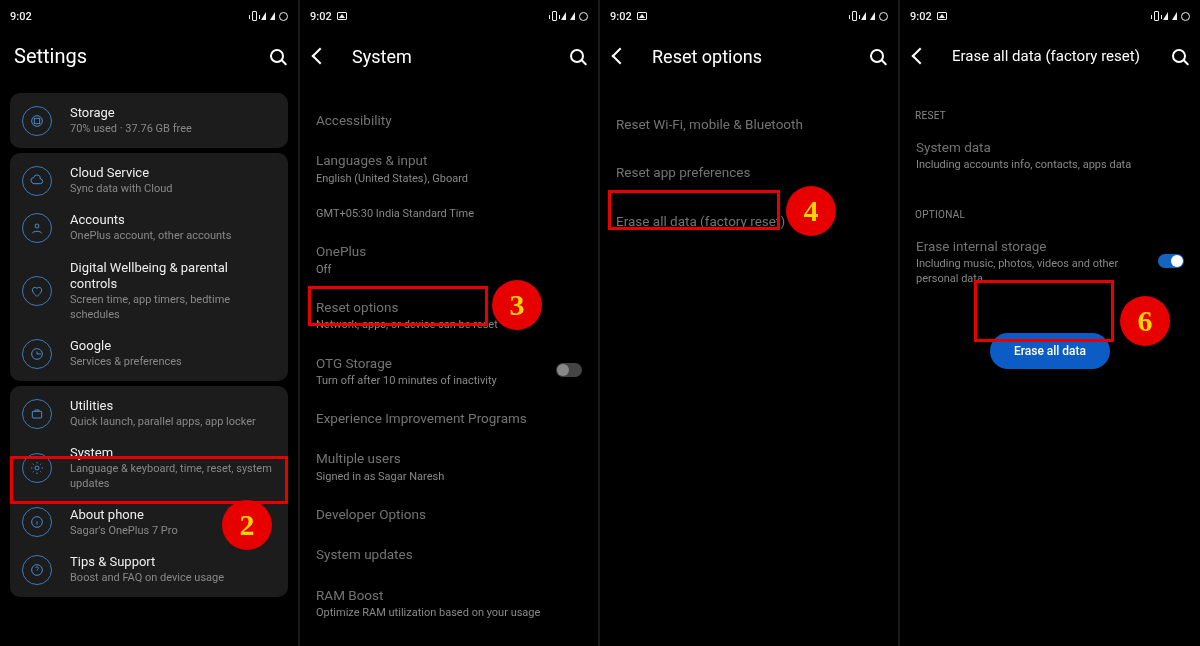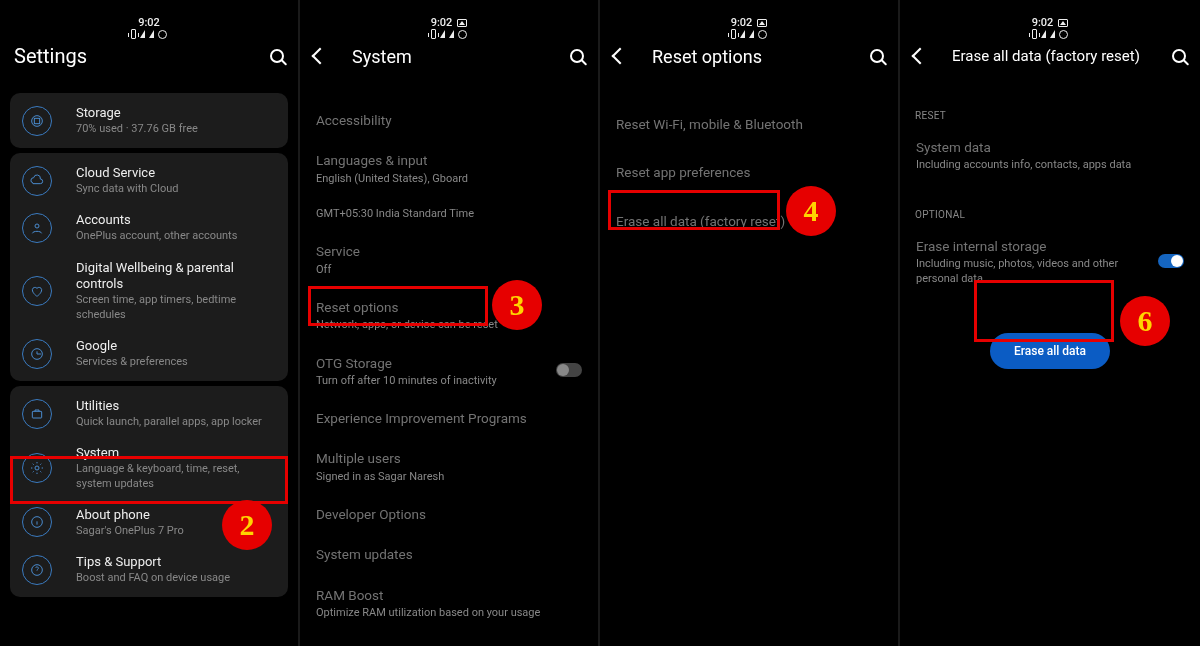--- a/index.html
+++ b/index.html
@@ -23,21 +23,20 @@
   .panel:first-child{ border-right: 2px solid #1a1a1a;}
   .status-bar {
     height: 26px;
     display: flex;
     justify-content: space-between;
     align-items: center;
     padding: 16px 10px;
     font-size: 11px;
     font-weight: 500;
     color: #eee;
-    flex-direction: column;
   }
   .status-left{ display:flex; gap:5px; align-items:center;}
   .status-icons { display:flex; gap:4px; align-items:center;}
   .status-icons .ic { display:inline-block; }
   .sig2{ width:0;height:0;border-left:5px solid transparent;border-right:0 solid transparent;border-bottom:8px solid #eee;}
   .vib{ width:5px;height:10px;border:1px solid #eee;border-radius:1px;position:relative;}
   .vib:before,.vib:after{content:"";position:absolute;width:2px;height:4px;background:transparent;border-left:1px solid #eee;top:3px;}
   .vib:before{left:-4px;} .vib:after{right:-4px;border-left:none;border-right:1px solid #eee;}
   .circ{ width:9px;height:9px;border:1.5px solid #eee;border-radius:50%;}
   .stamp{ width:10px;height:8px;border:1px solid #eee;border-radius:1px;position:relative;}
@@ -72,21 +71,21 @@
   .card{
     background:#1c1c1c;
     margin: 5px 10px;
     border-radius:10px;
     padding: 4px 0;
   }
   .row{
     display:flex;
     align-items:center;
     padding: 8px 12px;
-    gap:24px;
+    gap:18px;
     position:relative;
   }
   .row .iconwrap{
     width:30px;height:30px;
     border:1.5px solid #3a7abf;
     border-radius:50%;
     display:flex;align-items:center;justify-content:center;
     flex-shrink:0;
     color:#3a7abf;
     font-size:14px;
@@ -313,21 +312,21 @@
       <div class="label">Accessibility</div>
     </div>
   <div class="lrow">
       <div class="label">Languages &amp; input</div>
       <div class="sub">English (United States), Gboard</div>
     </div>
   <div class="lrow">
       <div class="sub">GMT+05:30 India Standard Time</div>
     </div>
   <div class="lrow">
-      <div class="label">Service</div>
+      <div class="label">OnePlus</div>
       <div class="sub">Off</div>
     </div>
   <div class="lrow" style="position:relative;">
       <div class="label">Reset options</div>
       <div class="sub">Network, apps, or device can be reset</div>
     </div>
   <div class="lrow withtoggle">
       <div class="texts">
         <div class="label">OTG Storage</div>
         <div class="sub">Turn off after 10 minutes of inactivity</div>

